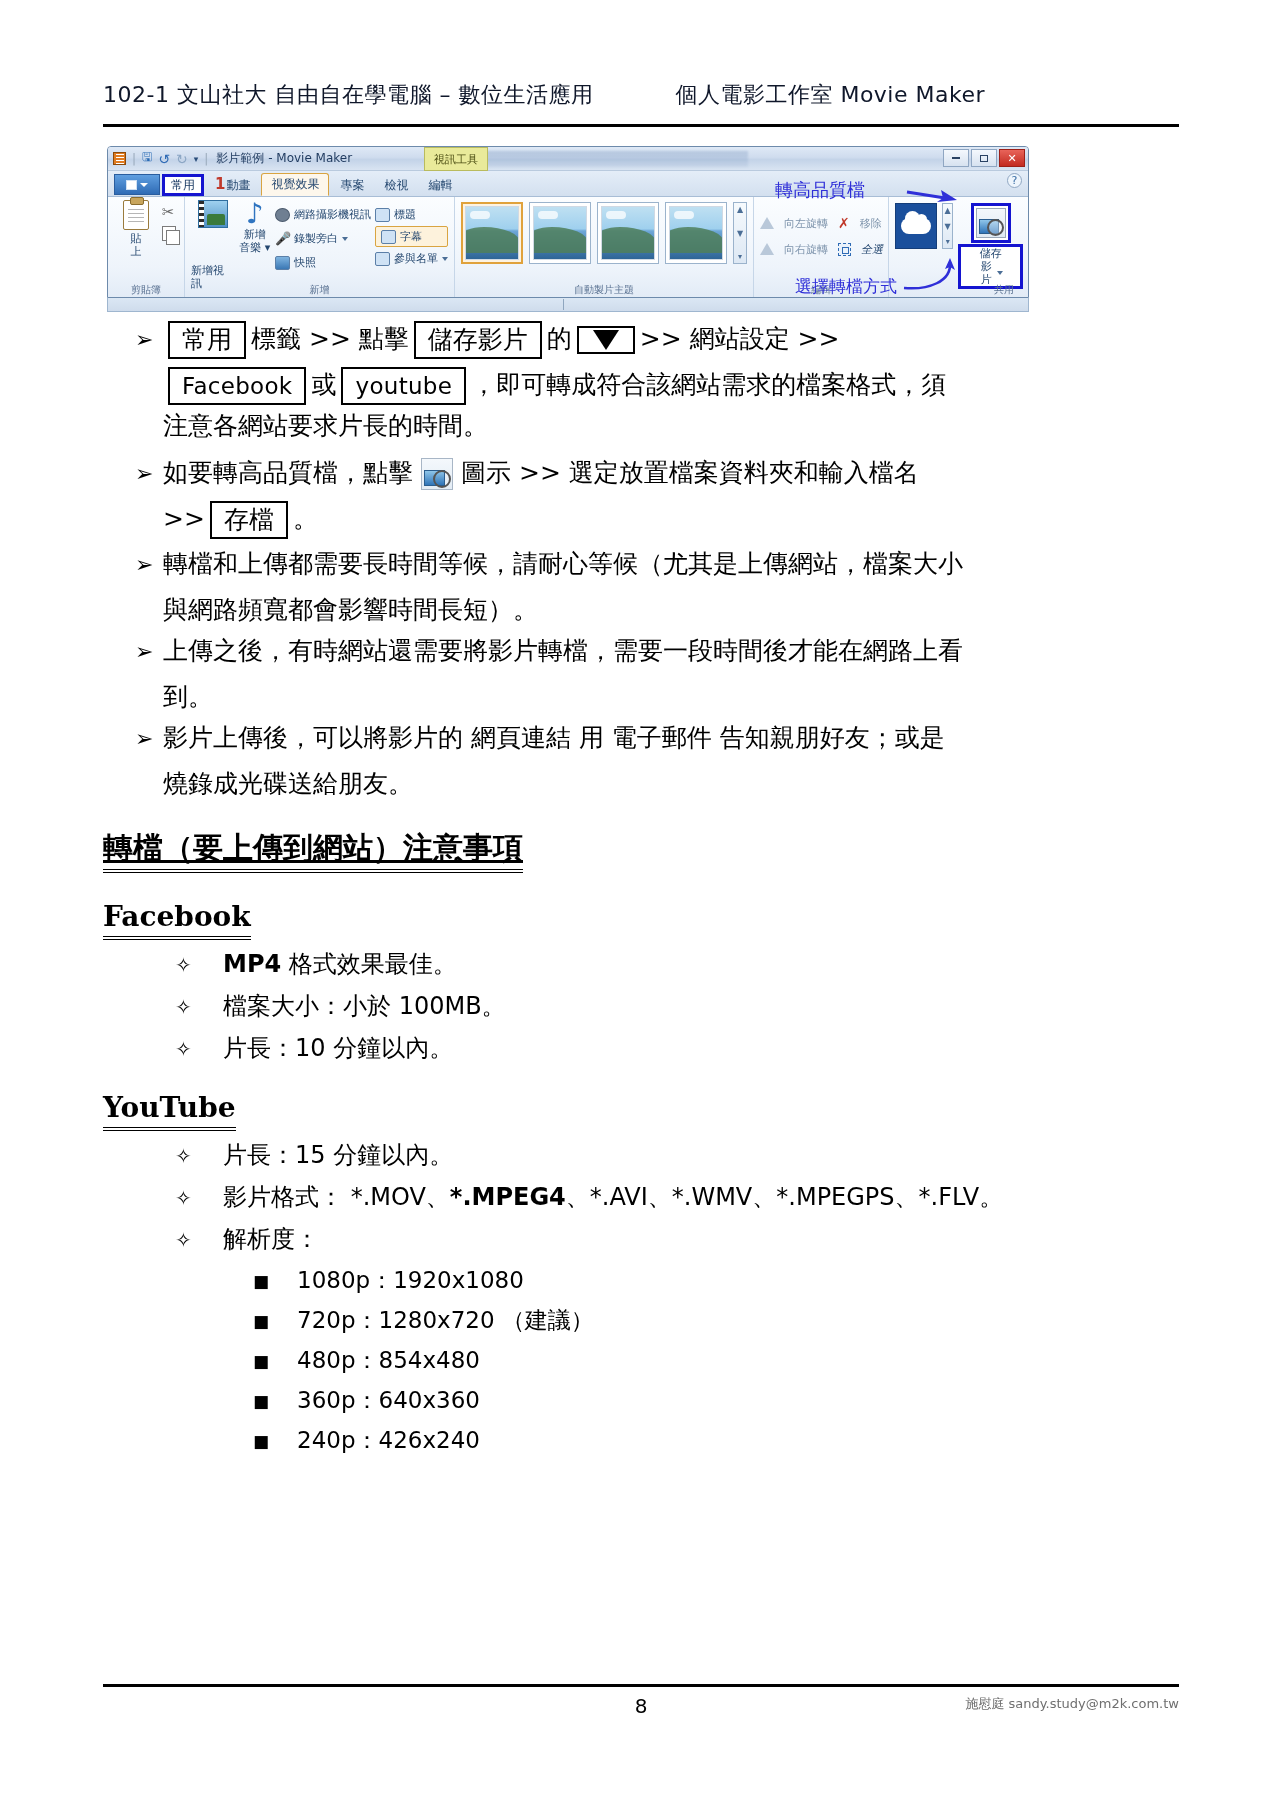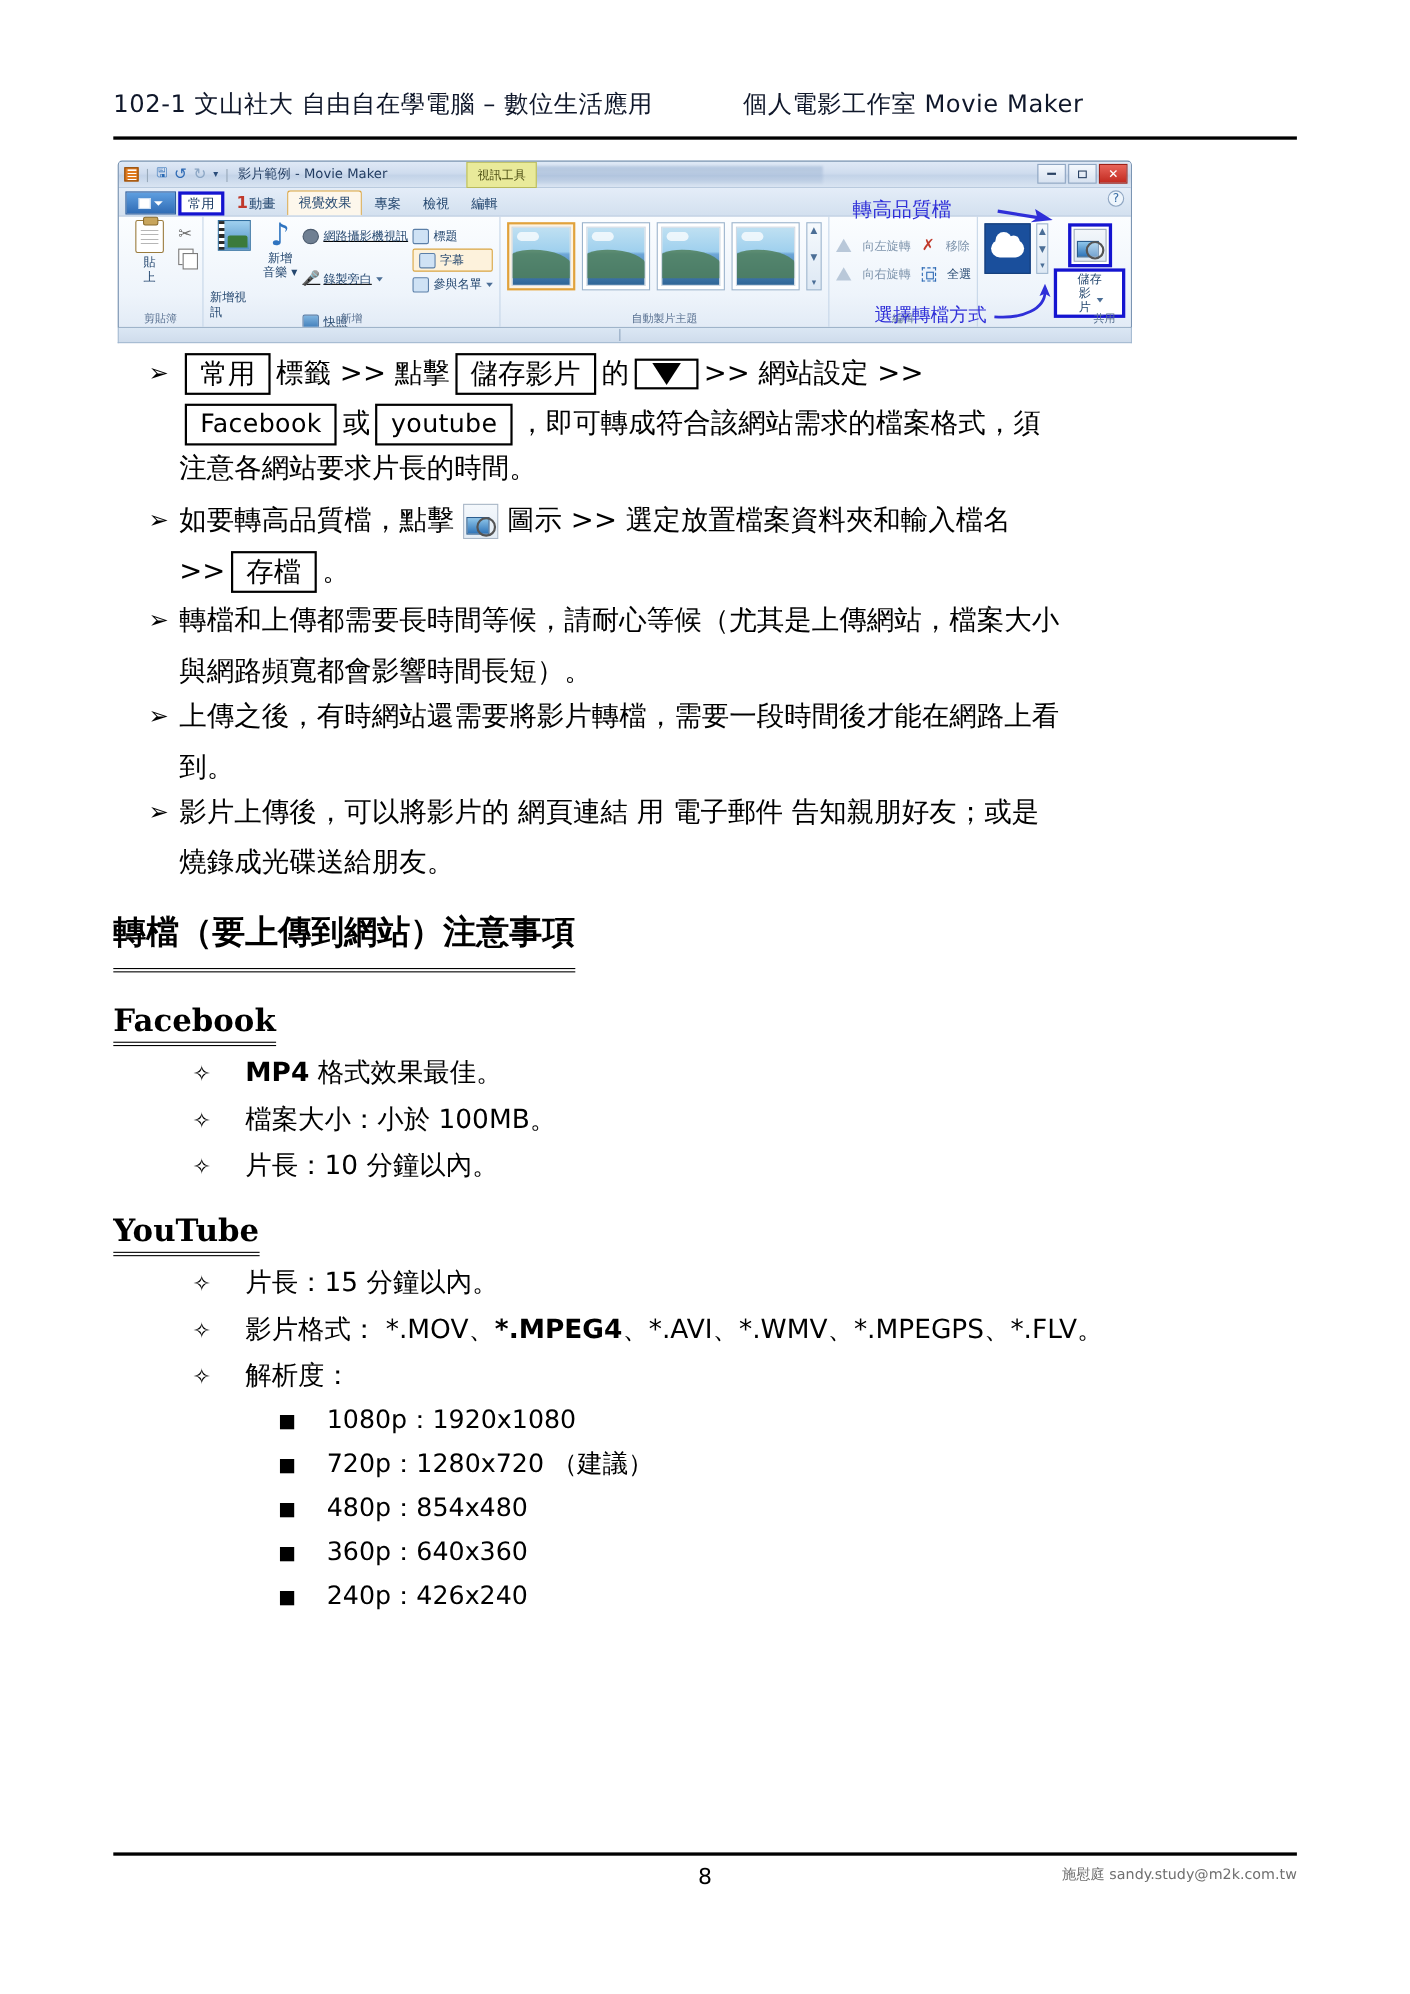--- a/index.html
+++ b/index.html
@@ -207,21 +207,21 @@
   .thumb .pic:before{content:"";position:absolute;left:-6px;top:20px;width:60px;height:26px;background:#4f7f5a;border-radius:40% 60% 0 0;opacity:.85;}
   .thumb .pic:after{content:"";position:absolute;left:4px;top:4px;width:20px;height:8px;background:rgba(255,255,255,.75);border-radius:6px;}
   .galscroll{width:14px;height:62px;border:1px solid #9bb3cc;background:linear-gradient(180deg,#f6fafd,#dde8f4);display:flex;flex-direction:column;justify-content:space-between;align-items:center;padding:2px 0;color:#4b6e96;font-size:8px;}
 
   
   .editrow{display:flex;align-items:center;gap:10px;font-size:11px;color:#7d93ab;height:22px;white-space:nowrap;}
   .tri{width:0;height:0;border-left:7px solid transparent;border-right:7px solid transparent;border-bottom:12px solid #b9c8d9;}
   .xmark{color:#c0392b;font-size:14px;font-weight:bold;}
   .selall{width:13px;height:13px;border:1px dashed #2f6bb5;background:#eaf2fb;display:inline-block;position:relative;}
   .selall:before{content:"";position:absolute;left:3px;top:3px;width:5px;height:5px;border:1px solid #2f6bb5;}
-  .editrow .lbl-dark{color:#24476f;}
+  .editrow .lbl-dark{color:#24476f;font-style:italic;}
 
   
   .sharewrap{display:flex;align-items:flex-start;gap:5px;padding-top:3px;}
   .onedrive{width:46px;height:46px;background:#1a4f9c;border:1px solid #143d79;display:flex;align-items:center;justify-content:center;}
   .cloud{width:30px;height:16px;background:#fff;border-radius:10px;position:relative;}
   .cloud:before{content:"";position:absolute;left:4px;top:-7px;width:15px;height:15px;background:#fff;border-radius:50%;}
   .cloud:after{content:"";position:absolute;left:15px;top:-4px;width:11px;height:11px;background:#fff;border-radius:50%;}
   .odscroll{width:12px;height:46px;border:1px solid #9bb3cc;background:linear-gradient(180deg,#f6fafd,#dde8f4);display:flex;flex-direction:column;justify-content:space-between;align-items:center;padding:2px 0;color:#4b6e96;font-size:8px;}
 
   .savemovie{display:flex;flex-direction:column;align-items:center;}
@@ -307,22 +307,23 @@
   }
   .inline-icon:before{content:"";position:absolute;left:2px;bottom:3px;width:19px;height:14px;background:linear-gradient(180deg,#8fc6ea,#2f74b8);border:1px solid #2a5d8e;}
   .inline-icon:after{content:"";position:absolute;right:1px;bottom:1px;width:14px;height:14px;border:2px solid #555;border-radius:50%;}
 
   .cont-line{ font-size:25px; line-height:41px; padding-left:60px; }
 
   h2.sec{
     font-size:30px; font-weight:bold; margin:24px 0 6px 0;
     display:inline-block;
     border-bottom:4px double #000;
-    padding-bottom:12px;
+    padding-bottom:1px;
     line-height:40px;
+    text-decoration:underline;
   }
   h3.sub{
     font-family:"DejaVu Serif","Liberation Serif",serif;
     font-size:28px; font-weight:bold; margin:20px 0 4px 0;
     display:inline-block;
     border-bottom:4px double #000;
     padding-bottom:1px;
     line-height:36px;
   }
   .sec-wrap, .sub-wrap{ display:block; }
@@ -432,21 +433,21 @@
           <div class="bigbtn" style="width:56px;gap:36px;">
             <div class="icon-addvideo"></div>
             <span>新增視訊</span>
             <span>與相片</span>
           </div>
           <div class="bigbtn" style="width:42px;">
             <div class="icon-note">♪</div>
             <span>新增</span>
             <span><span>音樂</span> ▾</span>
           </div>
-          <div style="display:flex;flex-direction:column;gap:18px;padding-top:4px;text-decoration:underline;">
+          <div style="display:flex;flex-direction:column;gap:3px;padding-top:4px;">
             <div class="minirow">
               <span class="mi cam"></span>
               <span>網路攝影機視訊</span>
             </div>
             <div class="minirow">
               <span class="mi mic">🎤</span>
               <span>錄製旁白</span>
               <span class="carrow"></span>
             </div>
             <div class="minirow">

